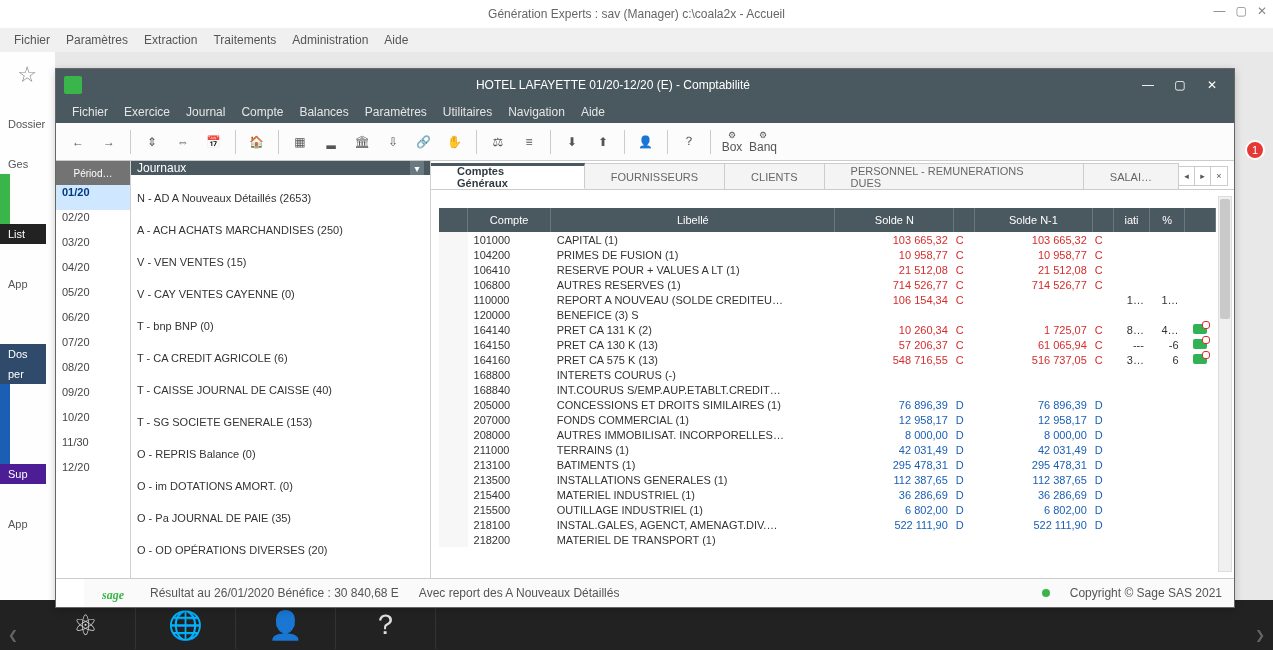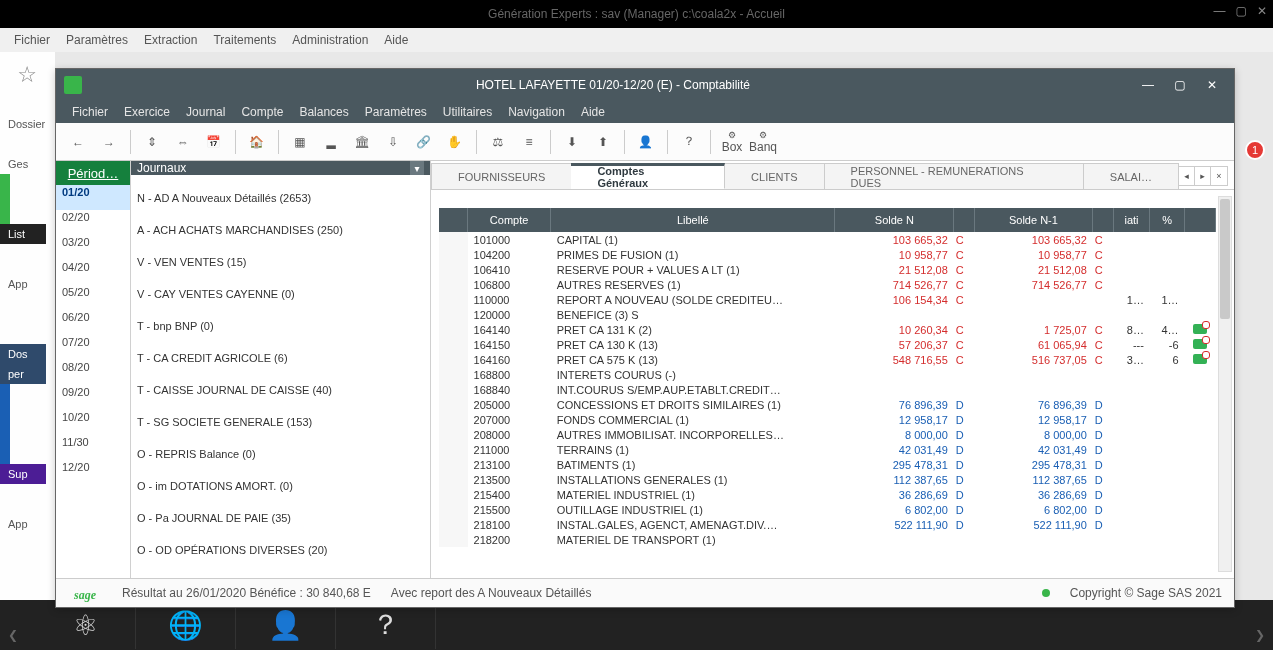--- a/index.html
+++ b/index.html
@@ -1,20 +1,20 @@
 <!DOCTYPE html>
 <html><head>
 <meta charset="utf-8">
 <style>
   * { margin: 0; padding: 0; box-sizing: border-box; font-family: "Segoe UI", Tahoma, sans-serif; font-size: 12px; }
   body { width: 1273px; height: 650px; background: #f0f0f0; position: relative; overflow: hidden; }
 
   
   .outer-window { position: absolute; top: 0; left: 0; width: 1273px; height: 650px; background: #e8e8e8; }
-  .outer-title { height: 28px; display: flex; align-items: center; background: #000000; color: #666; user-select: none; }
+  .outer-title { height: 28px; display: flex; align-items: center; background: #ffffff; color: #666; user-select: none; }
   .outer-title .title-text { flex: 1; text-align: center; }
   .outer-title .win-controls { position: absolute; right: 6px; top: 4px; display: flex; gap: 10px; color: #888; }
   .outer-menu { height: 24px; display: flex; align-items: center; gap: 16px; padding-left: 14px; background: #f0f0f0; color: #555; }
   .outer-menu span { cursor: default; }
   .left-strip { position: absolute; left: 0; top: 52px; width: 55px; bottom: 40px; background: #fefefe; padding-top: 6px; color:#444; }
   .left-strip .fav { width: 30px; height: 30px; margin: 4px 12px; font-size:22px; text-align:center; color:#888; }
   .left-strip .lbl { padding: 4px 16px 4px 8px; font-size:11px; color:#555;}
   .left-green { width:10px; height:50px; background:#39b54a; margin-left:0;}
   .left-blue { width:10px; height:80px; background:#1a5fb4; margin-left:0;}
   .bottom-bar { position:absolute; bottom:0; left:0; right:0; height:50px; background:#222; display:flex; align-items:center; }
@@ -34,21 +34,21 @@
   .child-menu { height:22px; background:#4a585f; color:#e5e5e5; display:flex; align-items:center; gap:16px; padding-left:16px; font-size:11px; }
   .child-menu span { cursor:default; }
 
   .toolbar { height:38px; background:#fcfcfc; border-bottom:1px solid #ccc; display:flex; align-items:center; padding:0 8px; gap:3px; }
   .toolbar .tbtn { width:28px; height:28px; display:flex;align-items:center;justify-content:center; color:#555; border-radius:3px; cursor:pointer;}
   .toolbar .sep { width:1px; height:24px; background:#ccc; margin:0 4px;}
 
   .work { flex:1; display:flex; border-bottom:1px solid #ccc; overflow:hidden; }
 
   .panel-periods { width:75px; background:#fff; border-right:1px solid #d0d0d0; display:flex; flex-direction:column; }
-  .panel-periods .hdr { background:#15803d; color:#fff; height:24px; display:flex;align-items:center;justify-content:center; font-size:13px;text-decoration:underline;}
+  .panel-periods .hdr { background:#737373; color:#fff; height:24px; display:flex;align-items:center;justify-content:center; font-size:10px;}
   .panel-periods .item { height:25px; padding:0 6px; font-size:11px; color:#444; line-height:15px; cursor:pointer;}
   .panel-periods .item.sel { background:#cfe8ff; color:#003a80; font-weight:600; }
 
   .panel-journaux { width:300px; background:#fff; border-right:1px solid #d0d0d0; display:flex; flex-direction:column; }
   .panel-journaux .hdr { background:#4a585f; color:#fff; height:24px; display:flex;align-items:center;justify-content:space-between; padding:0 6px; font-size:11px;}
   .panel-journaux .hdr .dd { width:14px; height:14px; background:#6a787f; display:flex;align-items:center;justify-content:center; font-size:10px; cursor:pointer;}
   .panel-journaux .item { height:15px; padding:16px 6px; font-size:11px; color:#333; line-height:15px; cursor:pointer; white-space:nowrap; overflow:hidden;}
 
   .panel-main { flex:1; display:flex; flex-direction:column; background:#fff; }
   .tabs { height:28px; display:flex; align-items:flex-end; position:relative; }
@@ -78,21 +78,21 @@
   .col-compte { width:70px; }
   .col-libelle { width:220px; }
   .col-solden { width:100px; }
   .col-dc1 { width:16px; }
   .col-solden1 { width:100px; }
   .col-dc2 { width:16px; }
   .col-iati { width:30px; }
   .col-pct { width:24px; }
   .col-ico { width:22px; }
 
-  .status { height:28px; display:flex; align-items:center; padding:0 12px; gap:20px; font-size:11px; color:#555; background:#fafafa;}
+  .status { height:28px; display:flex; align-items:center; padding:0 12px; gap:20px; font-size:11px; color:#555; background:#fafafa;margin-left:28px;}
   .status .logo { height:18px; padding:2px 6px; font-weight:bold; font-size:14px; }
   .status .logo .s { color:#39b54a; font-family: Georgia, serif; font-style:italic;}
   .status .dot { width:8px; height:8px; border-radius:4px; background:#39b54a; margin-left:auto;}
 
   .greenchip { display:inline-block; width:14px; height:10px; background:#33b155; border-radius:2px; position:relative;}
   .greenchip::after { content:""; position:absolute; right:-3px; top:-3px; width:6px; height:6px; border:1px solid #d42d2d; border-radius:3px; background:#fff;}
 </style>
 </head>
 <body>
 
@@ -238,22 +238,22 @@
           <div class="item">O - Pa JOURNAL DE PAIE (35)</div>
           <div class="item">O - OD OPÉRATIONS DIVERSES (20)</div>
           <div class="item">P - SIT SITUATION (0)</div>
           <div class="item">C - INV INVENTAIRE (0)</div>
           <div class="item">C - ODB OD de Bilan (9)</div>
         </div>
     </div>
 
     <div class="panel-main">
       <div class="tabs">
+        <div class="tab first active">Comptes Généraux</div>
         <div class="tab">FOURNISSEURS</div>
-        <div class="tab first active">Comptes Généraux</div>
         <div class="tab">CLIENTS</div>
         <div class="tab">PERSONNEL - REMUNERATIONS DUES</div>
         <div class="tab">SALAI…</div>
         <div class="navbtns">
           <span>◂</span>
           <span>▸</span>
           <span>×</span>
         </div>
       </div>
 

